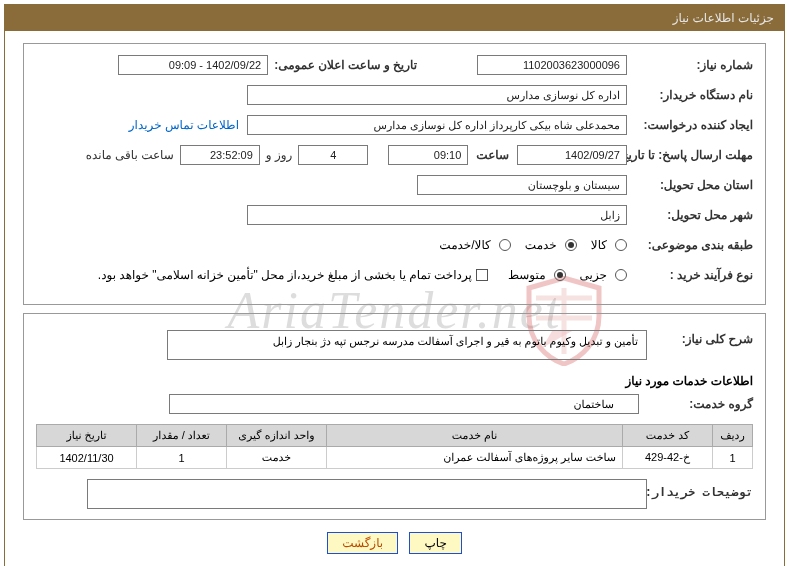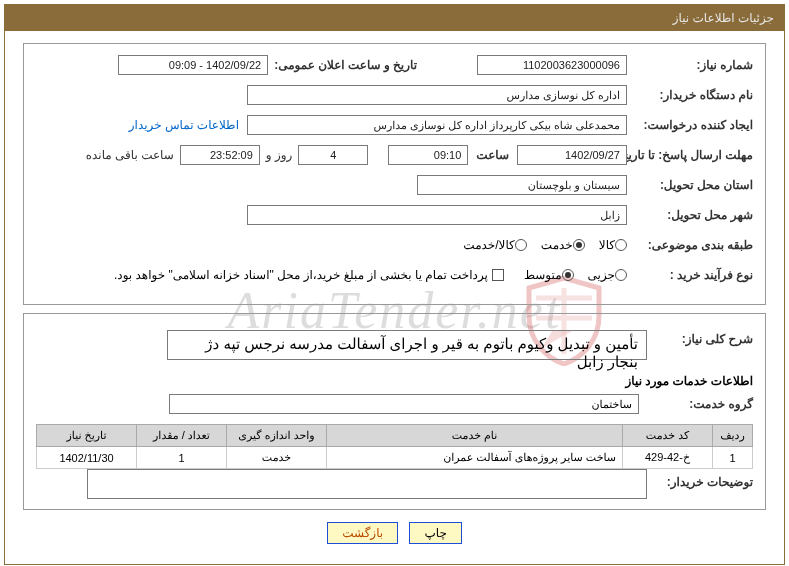--- a/index.html
+++ b/index.html
@@ -65,21 +65,21 @@
   font-weight: normal;
 }
 .radio-group {
   display: inline-flex;
   gap: 14px;
   align-items: center;
 }
 .radio-item {
   display: inline-flex;
   align-items: center;
-  gap: 0;
+  gap: 8px;
 }
 .radio-dot {
   width: 12px; height: 12px;
   border: 1px solid #555;
   border-radius: 50%;
   display: inline-block;
   position: relative;
 }
 .radio-dot.checked::after {
   content: "";
@@ -94,37 +94,37 @@
   border: 1px solid #555;
   display: inline-block;
   margin-left: 4px;
 }
 .desc-box {
   border: 1px solid #7a7a7a;
   width: 480px;
   height: 30px;
   padding: 4px 8px;
   margin: 6px 0;
-  font-size: 15px;
+  font-size: 11px;
 }
 .section-title {
   font-weight: bold;
   margin: 8px 0 6px 0;
 }
 .group-row {
   display: flex;
   align-items: center;
   gap: 8px;
   margin-bottom: 10px;
 }
 .select-box {
   border: 1px solid #7a7a7a;
   background: #fff;
   height: 20px;
-  padding: 2px 6px;
+  padding: 2px 24px;
   display: inline-flex;
   align-items: center;
   font-size: 11px;
 }
 table.data-tbl {
   border-collapse: collapse;
   width: 100%;
   margin-top: 2px;
 }
 table.data-tbl th {
@@ -136,20 +136,22 @@
 }
 table.data-tbl td {
   border: 1px solid #ccc;
   padding: 4px 6px;
   font-size: 11px;
   text-align: center;
 }
 .comment-row {
   display: flex;
   align-items: flex-start;
+  margin-top: 10px;
+  font-family: Liberation Mono, monospace;
 }
 .comment-box {
   border: 1px solid #7a7a7a;
   width: 560px;
   height: 30px;
 }
 .buttons {
   text-align: center;
   margin: 12px 0 8px;
 }
@@ -271,21 +273,21 @@
               <span class="radio-dot"></span>
               <span>جزیی</span>
             </span>
           <span class="radio-item">
               <span class="radio-dot checked"></span>
               <span>متوسط</span>
             </span>
         </span>
         <span style="display:inline-flex;align-items:center;margin-right:20px">
           <span class="checkbox"></span>
-          <span>پرداخت تمام یا بخشی از مبلغ خرید،از محل "اسناد خزانه اسلامی" خواهد بود.</span>
+          <span>پرداخت تمام یا بخشی از مبلغ خرید،از محل "تأمین خزانه اسلامی" خواهد بود.</span>
         </span>
       </div>
     </div>
 
     <div class="panel">
 
       <div class="row" style="align-items:flex-start">
         <span class="label" style="width:100px;margin-top:8px">شرح کلی نیاز:</span>
         <div class="desc-box">تأمین و تبدیل وکیوم باتوم به قیر و اجرای آسفالت مدرسه نرجس تپه دژ بنجار زابل</div>
       </div>

